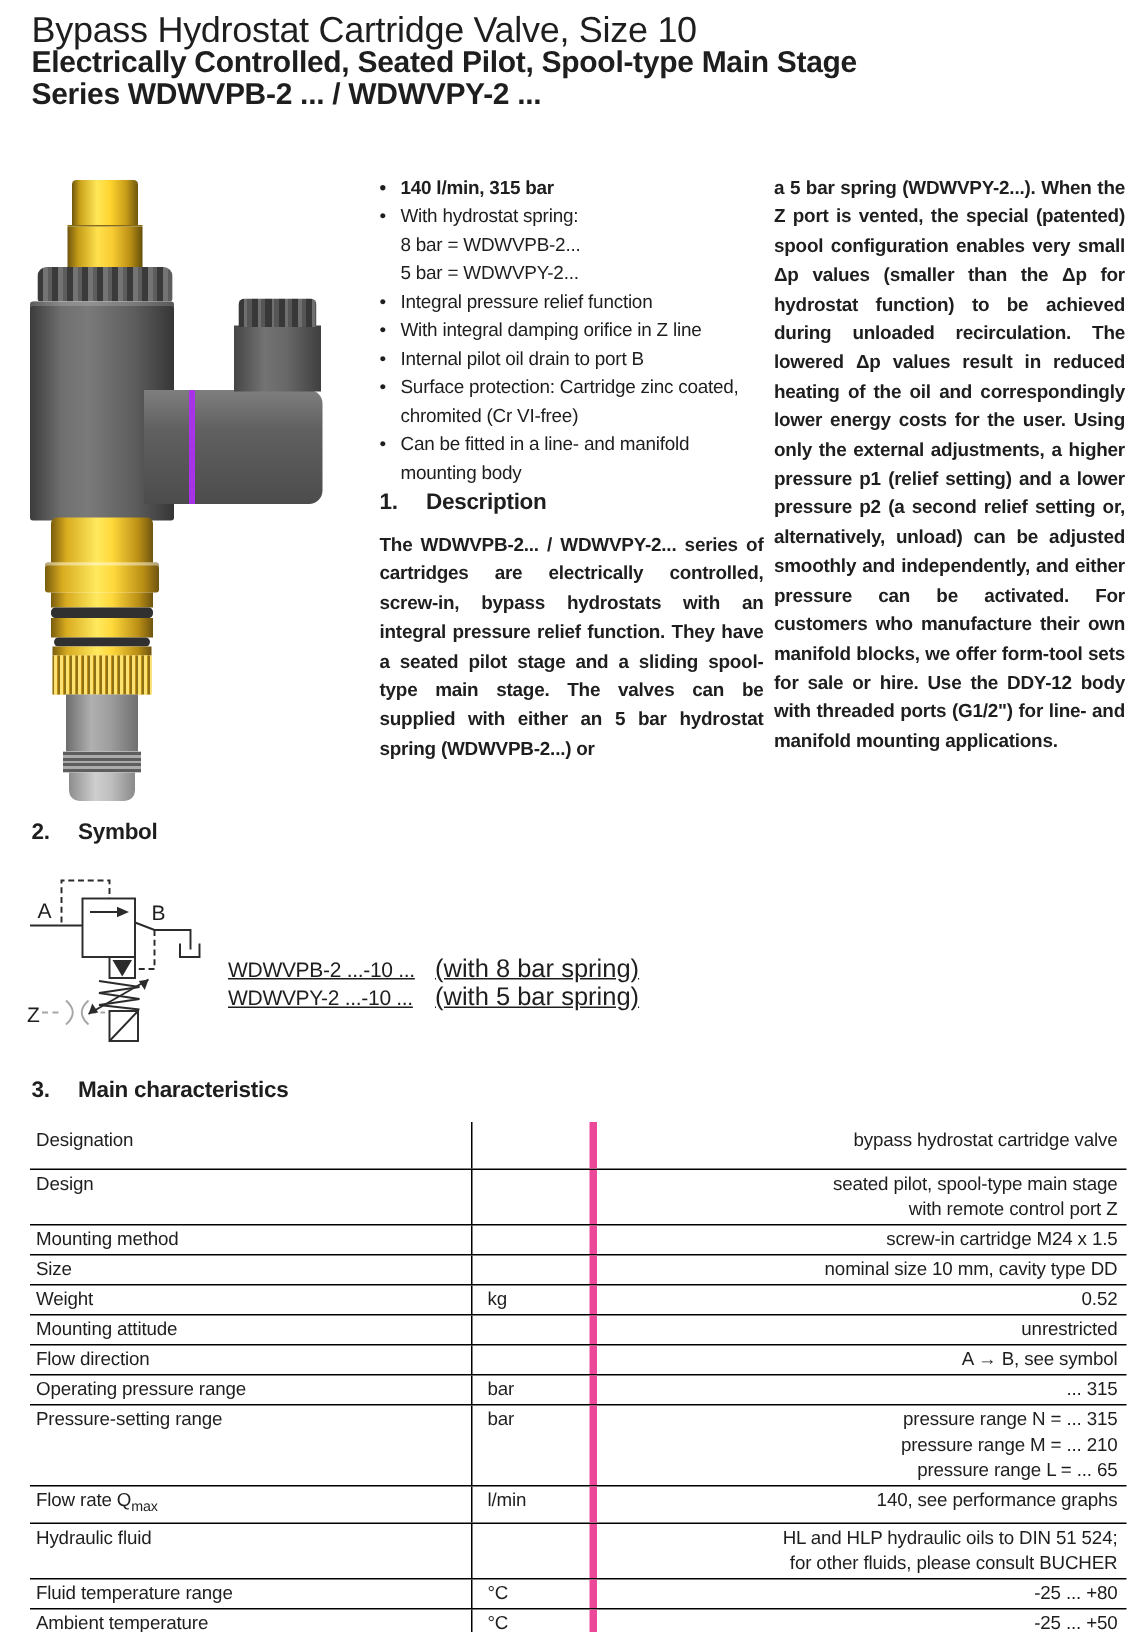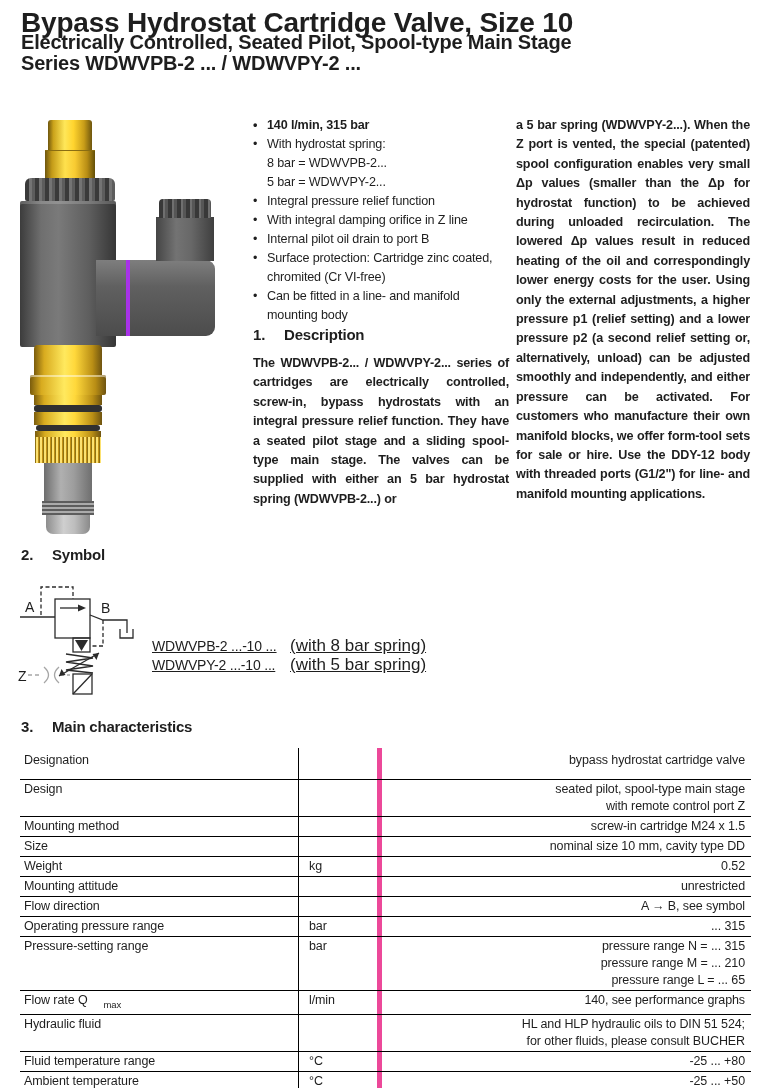--- a/index.html
+++ b/index.html
@@ -1,20 +1,20 @@
 <!DOCTYPE html>
 <html><head>
 <meta charset="utf-8">
 <style>
   html,body{margin:0;padding:0;background:#fff;}
   .page{position:relative;width:761px;height:1088px;background:#ffffff;overflow:hidden;
         font-family:"Liberation Sans",sans-serif;color:#1e1e1e;}
 
   
-  .title{position:absolute;left:21px;top:7px;font-size:28px;font-weight:bold;letter-spacing:-0.2px;}
+  .title{position:absolute;left:21px;top:7px;font-size:24px;font-weight:normal;letter-spacing:-0.2px;}
   .subtitle{position:absolute;left:21px;top:32px;font-size:20px;font-weight:bold;line-height:21px;letter-spacing:-0.2px;}
 
   
   .valve{position:absolute;left:20px;top:118px;width:200px;height:420px;}
   .valve div{position:absolute;}
   .hex1{left:28px;top:2px;width:44px;height:30px;border-radius:3px 3px 0 0;
         background:linear-gradient(90deg,#6e560e,#caa21a 12%,#ffe759 38%,#ffd42e 58%,#c79c18 82%,#6e560e);}
   .hex2{left:25px;top:32px;width:50px;height:28px;border-top:1px solid #8a6d12;
         background:linear-gradient(90deg,#6e560e,#c49b18 14%,#ffe14d 40%,#f8cb32 60%,#b98e15 84%,#645008);}
   .locknut{left:5px;top:60px;width:90px;height:23px;border-radius:6px 6px 2px 2px;background:#5d5d5d;
@@ -68,26 +68,26 @@
   .symbol-head{position:absolute;left:21px;top:546px;}
   .symsvg{position:absolute;left:10px;top:576px;}
   .models{position:absolute;left:152px;top:636px;font-size:14px;letter-spacing:-0.2px;text-decoration:underline;}
   .mrow{display:flex;align-items:baseline;height:19px;}
   .mcode{width:138px;}
   .mnote{font-size:17px;letter-spacing:0;}
 
   
   .chars-head{position:absolute;left:21px;top:718px;}
   .chars{position:absolute;left:20px;top:748px;width:731px;font-size:12.5px;line-height:17px;letter-spacing:-0.1px;}
-  .trow{display:flex;border-bottom:1px solid #000;}
+  .trow{display:flex;border-bottom:1px solid #000;gap:16px;}
   .cn{width:272px;padding:1px 2px 1px 4px;}
   .cu{width:66px;border-left:1px solid #000;border-right:5px solid #ec4899;padding:1px 2px 1px 10px;}
   .cv{flex:1;text-align:right;padding:1px 6px 1px 2px;}
   .trow.first .cn,.trow.first .cu,.trow.first .cv{padding-top:4px;padding-bottom:10px;}
-  sub.qsub{font-size:9.5px;margin-left:16px;}
+  sub.qsub{font-size:9.5px;}
 </style>
 </head>
 <body>
 
 <div class="page">
 
   <div class="title">Bypass Hydrostat Cartridge Valve, Size 10</div>
   <div class="subtitle">
     <div>Electrically Controlled, Seated Pilot, Spool-type Main Stage</div>
     <div>Series WDWVPB-2 ... / WDWVPY-2 ...</div>

